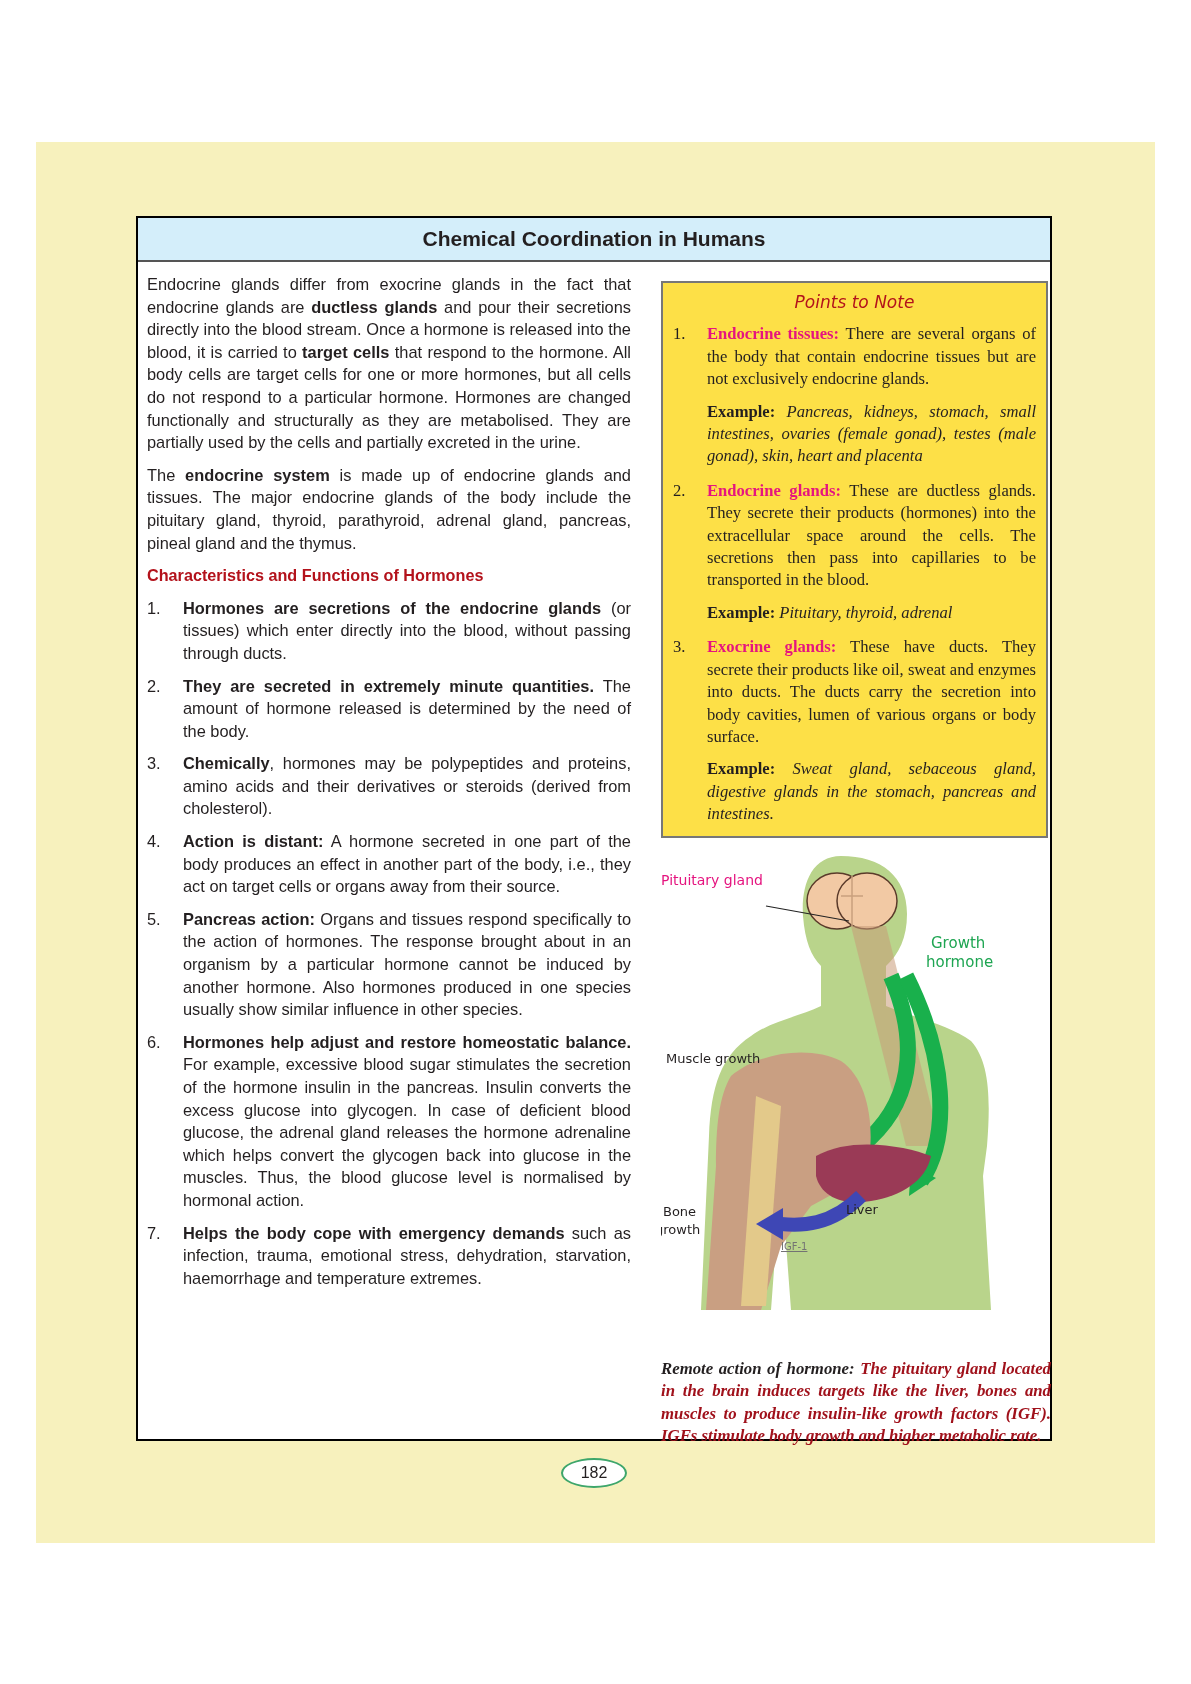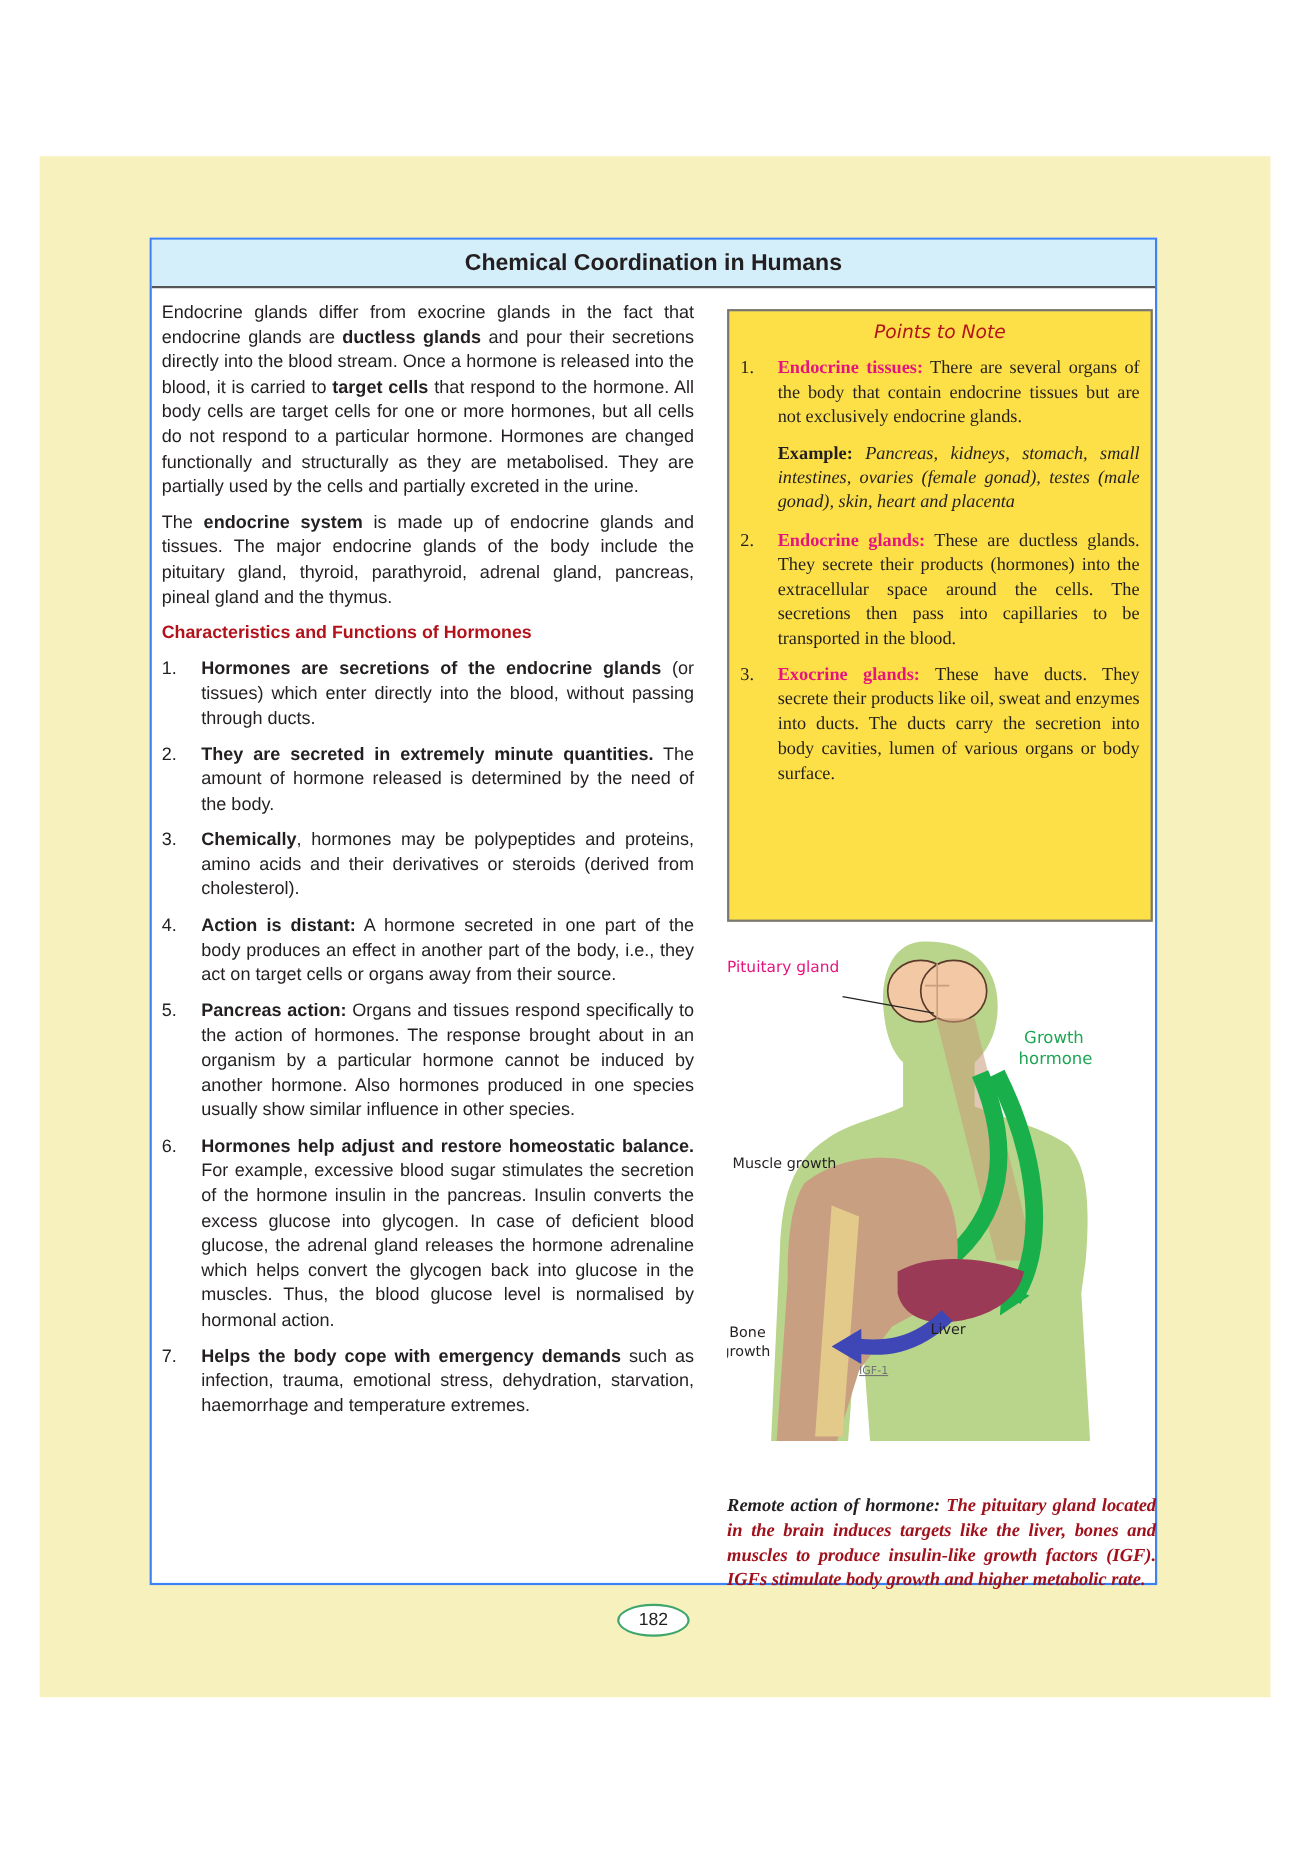--- a/index.html
+++ b/index.html
@@ -6,21 +6,21 @@
   body {
     width: 1191px; height: 1684px; background: #ffffff; position: relative;
     font-family: "Liberation Sans", sans-serif; color: #231f20;
   }
   .yellow-panel {
     position: absolute; left: 36px; top: 142px; width: 1119px; height: 1401px;
     background: #f7f1bd;
   }
   .main-box {
     position: absolute; left: 136px; top: 216px; width: 916px; height: 1225px;
-    background: #ffffff; border: 2px solid #3b82f6; box-sizing: border-box;
+    background: #ffffff; border: 2px solid #000000; box-sizing: border-box;
   }
   .title-bar {
     height: 42px; background: #d4eefa; border-bottom: 2px solid #555;
     display: flex; align-items: center; justify-content: center;
   }
   .title-bar h1 {
     margin: 0; font-size: 21px; font-weight: bold; color: #231f20;
     font-family: "Liberation Sans", sans-serif; letter-spacing: 0px;
   }
   .left-col {
@@ -96,22 +96,24 @@
     </ol>
   </div>
 
   <div class="notes-box">
     <div class="notes-title">Points to Note</div>
 
     <div class="note-item"><span class="num">1.</span><span class="note-term">Endocrine tissues:</span><span> There are several organs of the body that contain endocrine tissues but are not exclusively endocrine glands.</span></div>
     <div class="note-example"><b>Example:</b><i> Pancreas, kidneys, stomach, small intestines, ovaries (female gonad), testes (male gonad), skin, heart and placenta</i></div>
 
     <div class="note-item"><span class="num">2.</span><span class="note-term">Endocrine glands:</span><span> These are ductless glands. They secrete their products (hormones) into the extracellular space around the cells. The secretions then pass into capillaries to be transported in the blood.</span></div>
+    <div class="note-example"><b>Example:</b><i> Pituitary, thyroid, adrenal</i></div>
 
     <div class="note-item"><span class="num">3.</span><span class="note-term">Exocrine glands:</span><span> These have ducts. They secrete their products like oil, sweat and enzymes into ducts. The ducts carry the secretion into body cavities, lumen of various organs or body surface.</span></div>
+    <div class="note-example"><b>Example:</b><i> Sweat gland, sebaceous gland, digestive glands in the stomach, pancreas and intestines.</i></div>
   </div>
 
   <div class="figure">
     <svg width="390" height="464" viewBox="0 0 390 464">
 
       <path d="M180,10 C150,10 140,40 142,70 C144,95 150,110 160,120 L160,160 C140,170 110,175 90,190 C60,210 50,240 48,290 L40,464 L110,464 L120,330 L130,464 L330,464 L322,330 L326,300 C330,250 328,215 310,195 C290,180 250,170 225,160 L225,120 C238,108 246,92 246,68 C246,30 220,10 180,10 Z" fill="#b9d48b"></path>
 
       <g>
         <ellipse cx="176" cy="55" rx="30" ry="28" fill="#f2c9a4" stroke="#5a3a2a" stroke-width="1.5"></ellipse>
         <ellipse cx="206" cy="55" rx="30" ry="28" fill="#f2c9a4" stroke="#5a3a2a" stroke-width="1.5"></ellipse>

